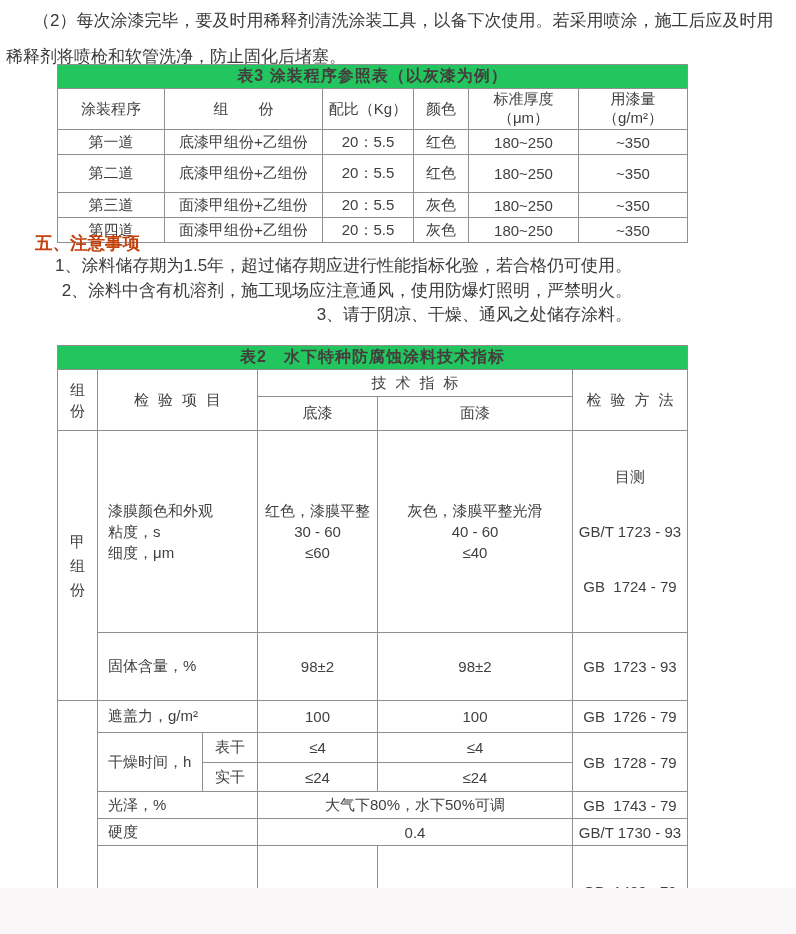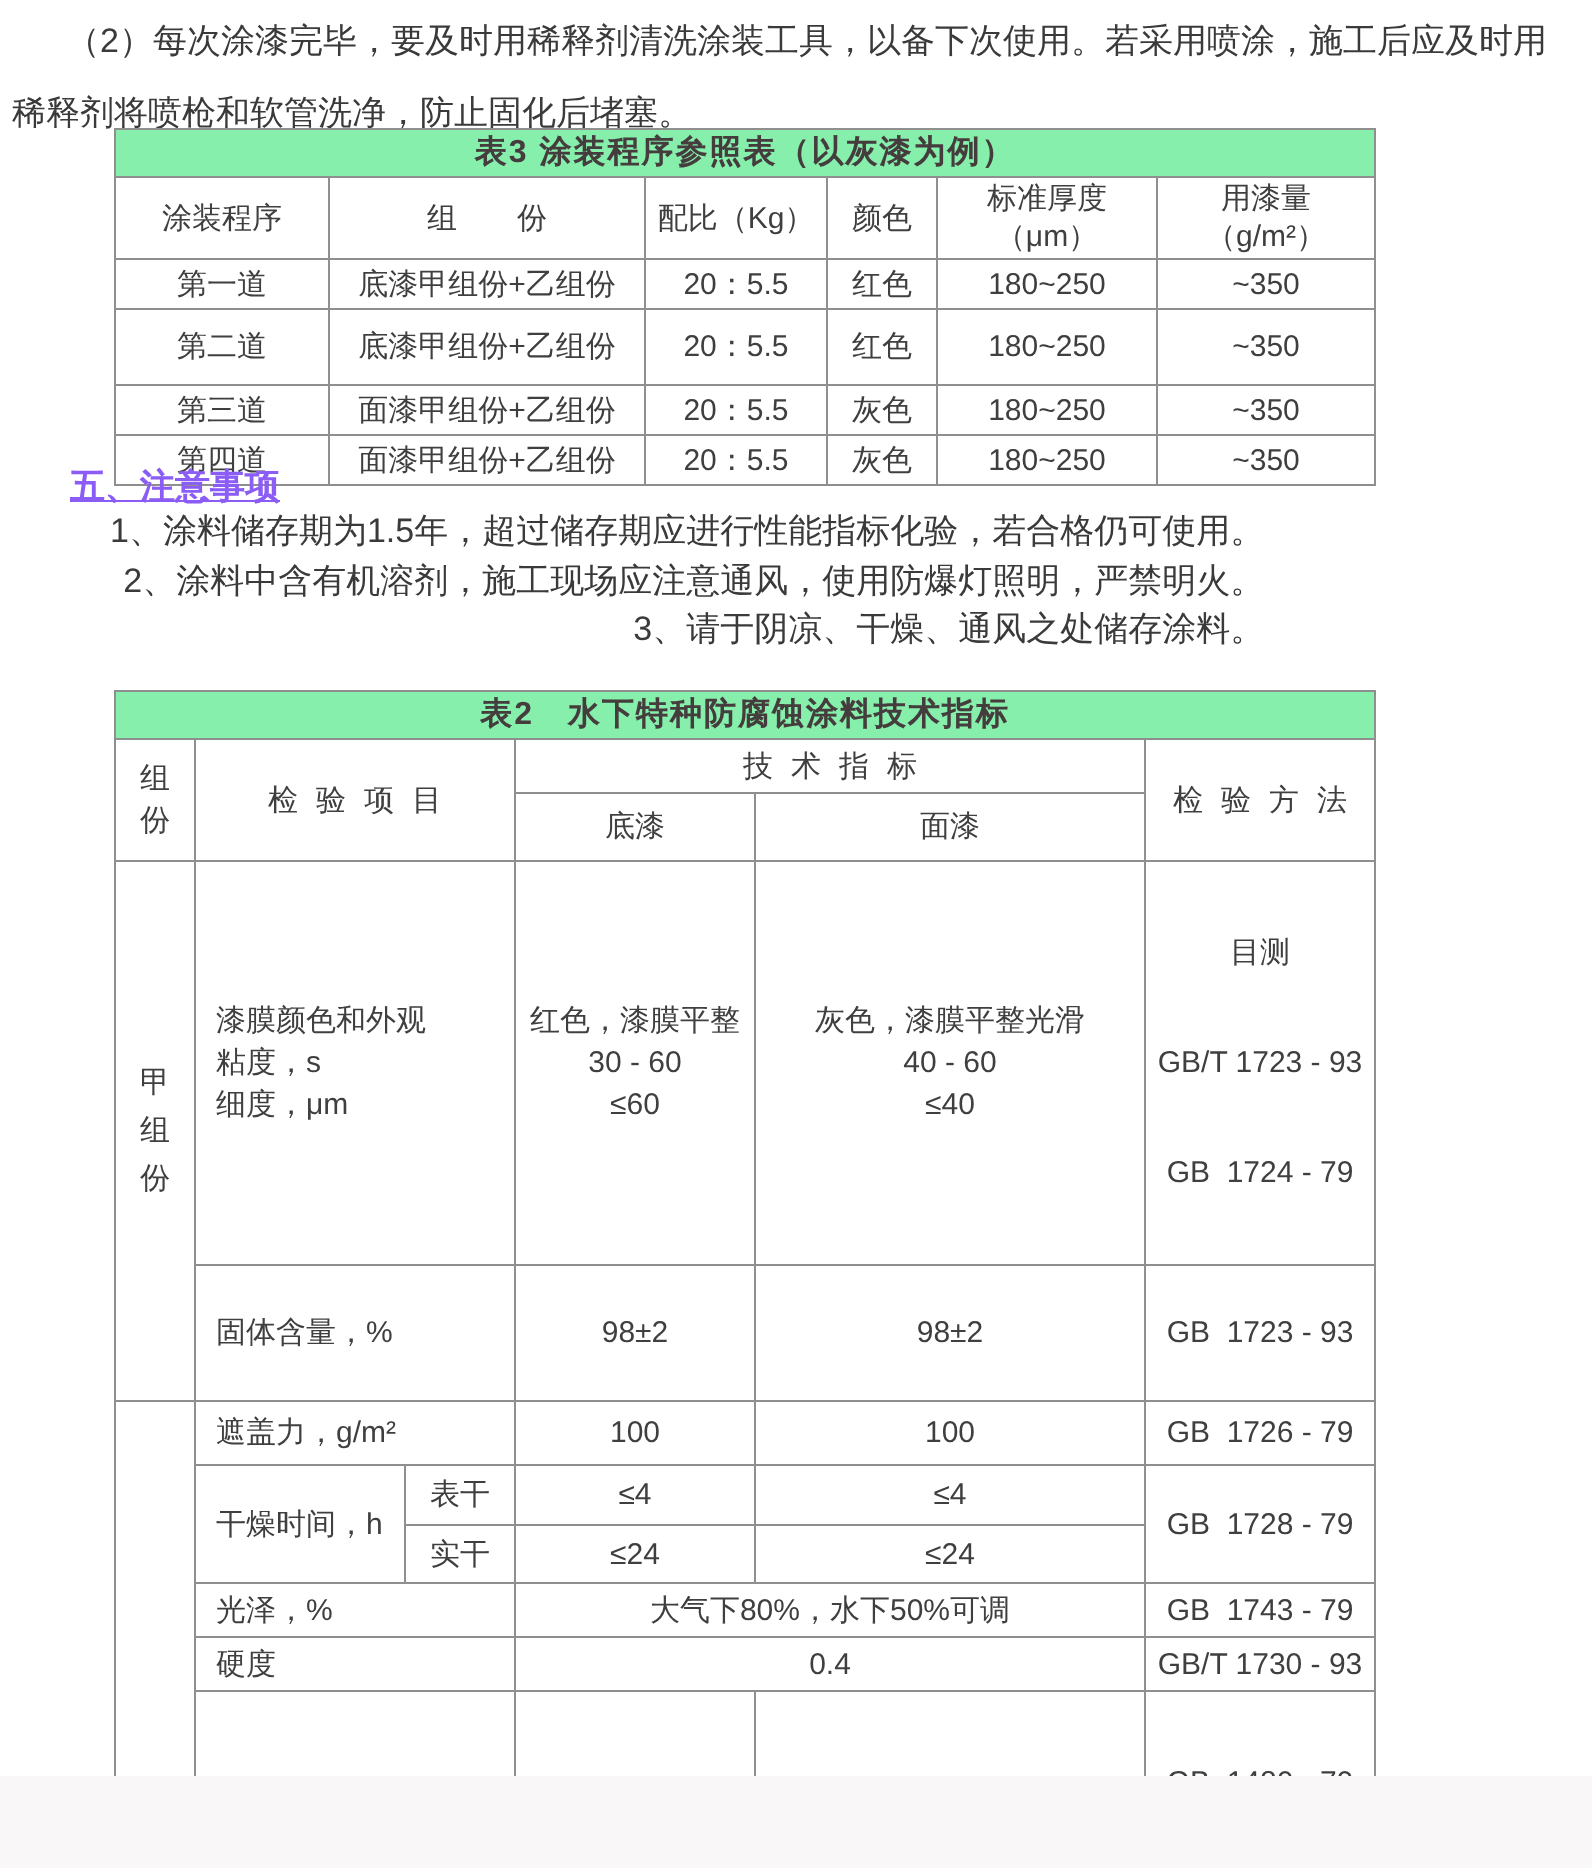--- a/index.html
+++ b/index.html
@@ -24,39 +24,39 @@
     border-collapse:collapse; table-layout:fixed;
     position:absolute; left:57px; width:630px;
     font-size:15px; color:#3f3f3f;
   }
   td {
     border:1px solid #8f8f8f;
     text-align:center; vertical-align:middle;
     padding:1px 3px; overflow:hidden;
   }
   .title-bar td {
-    background:#86efac;
+    background:#22c55e;
     font-weight:bold; font-size:16px; color:#453d3d;
     letter-spacing:1px;
   }
   .label { text-align:left; padding-left:10px; }
   .method { white-space:pre-wrap; }
   .ls { letter-spacing:9px; margin-right:-9px; }
   .line { line-height:21px; }
 
   .vstack { display:flex; flex-direction:column; align-items:center; justify-content:center; }
   .gap-s  { gap:4px; line-height:20px; }
   .hdr2   { line-height:21px; }
 
   #table3 { top:64px; }
   #table2 { top:345px; }
 
   .section-heading {
     position:absolute; left:35px; top:231px;
-    font-size:17.5px; font-weight:bold; color:#8b5cf6; margin:0;text-decoration:underline;
+    font-size:17.5px; font-weight:bold; color:#c2410c; margin:0;
   }
   .notes {
     position:absolute; left:55px; top:254px;
     font-size:17px; line-height:24.5px; color:#3a3a3a;text-align:right;
   }
 
   .bottom-strip {
     position:absolute; left:0; top:888px; width:796px; height:46px;
     background:#faf7f8;
   }

